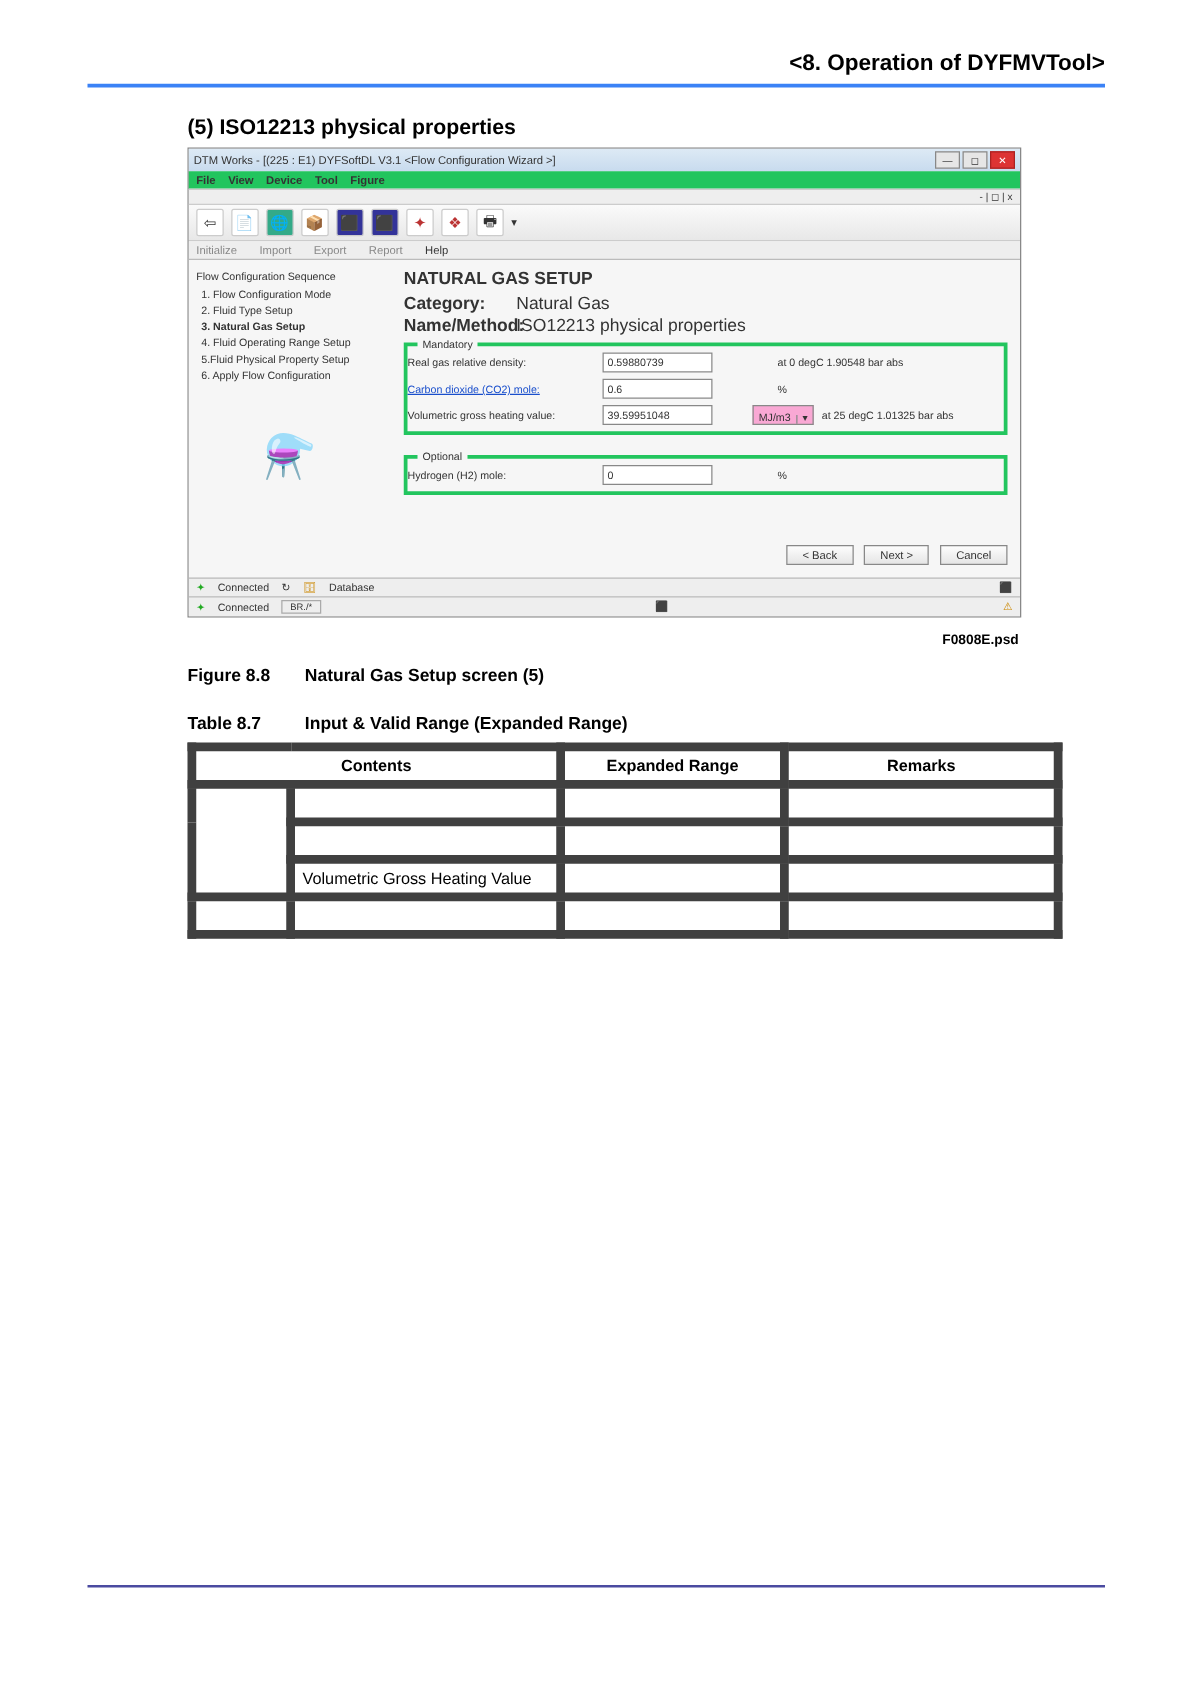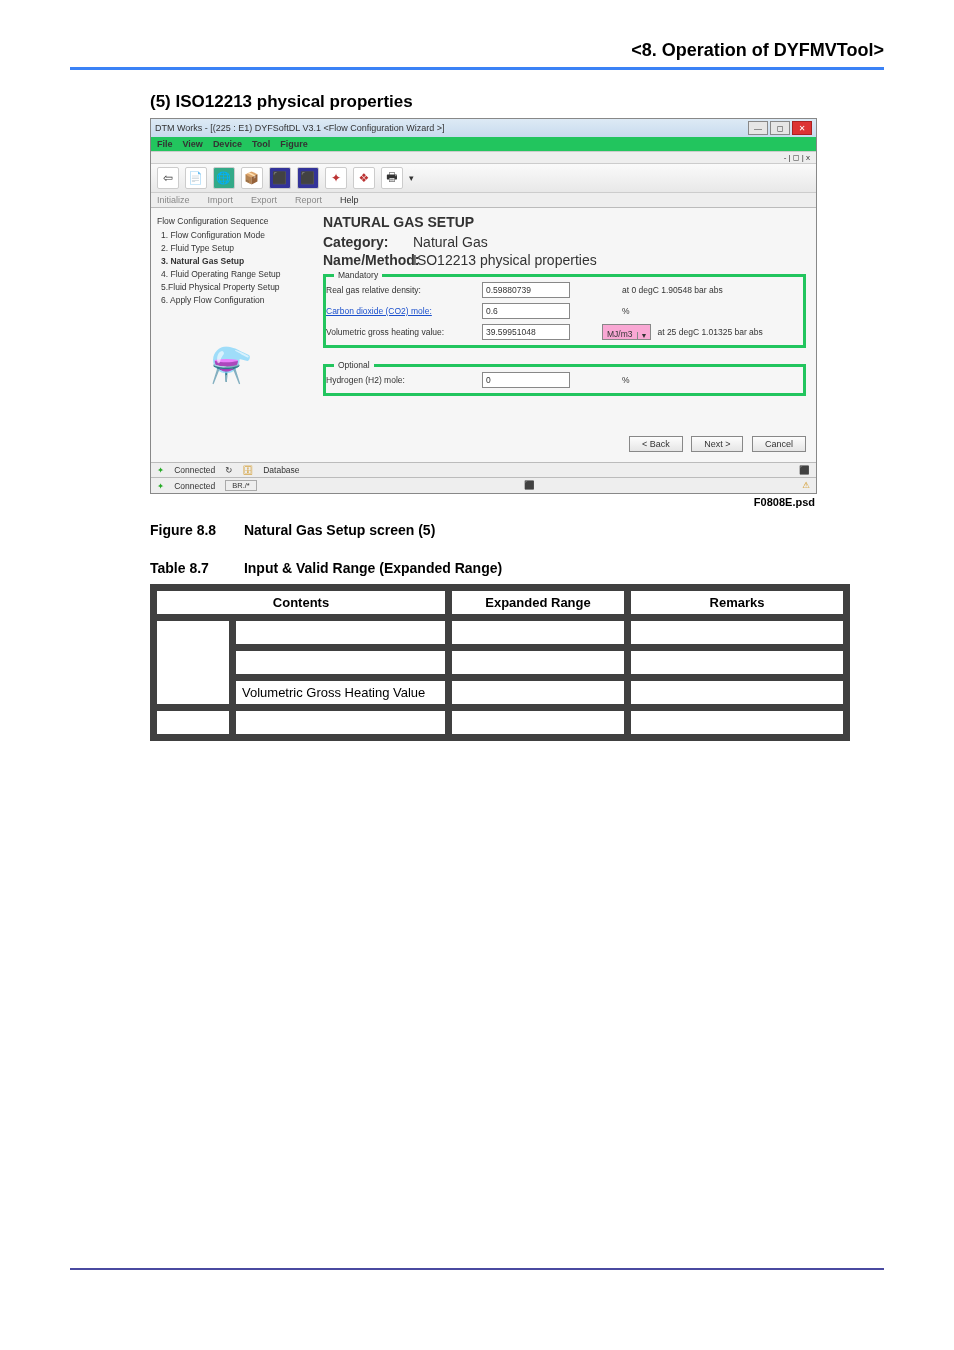--- a/index.html
+++ b/index.html
@@ -213,21 +213,21 @@
     font-size: 8.5px;
     display: flex;
     justify-content: space-between;
     padding: 2px 6px;
   }
   .status-bar .left { display: flex; gap: 10px; align-items: center; }
   .fig-id {
     text-align: right;
     font-size: 11px;
     font-weight: bold;
-    margin-top: 2px;
+    margin-top: 12px;
   }
   .fig-cap {
     margin-top: 14px;
     font-size: 14px;
     font-weight: bold;
   }
   .fig-cap .lbl { display: inline-block; width: 90px; }
   .tbl-cap {
     margin-top: 22px;
     font-size: 14px;

